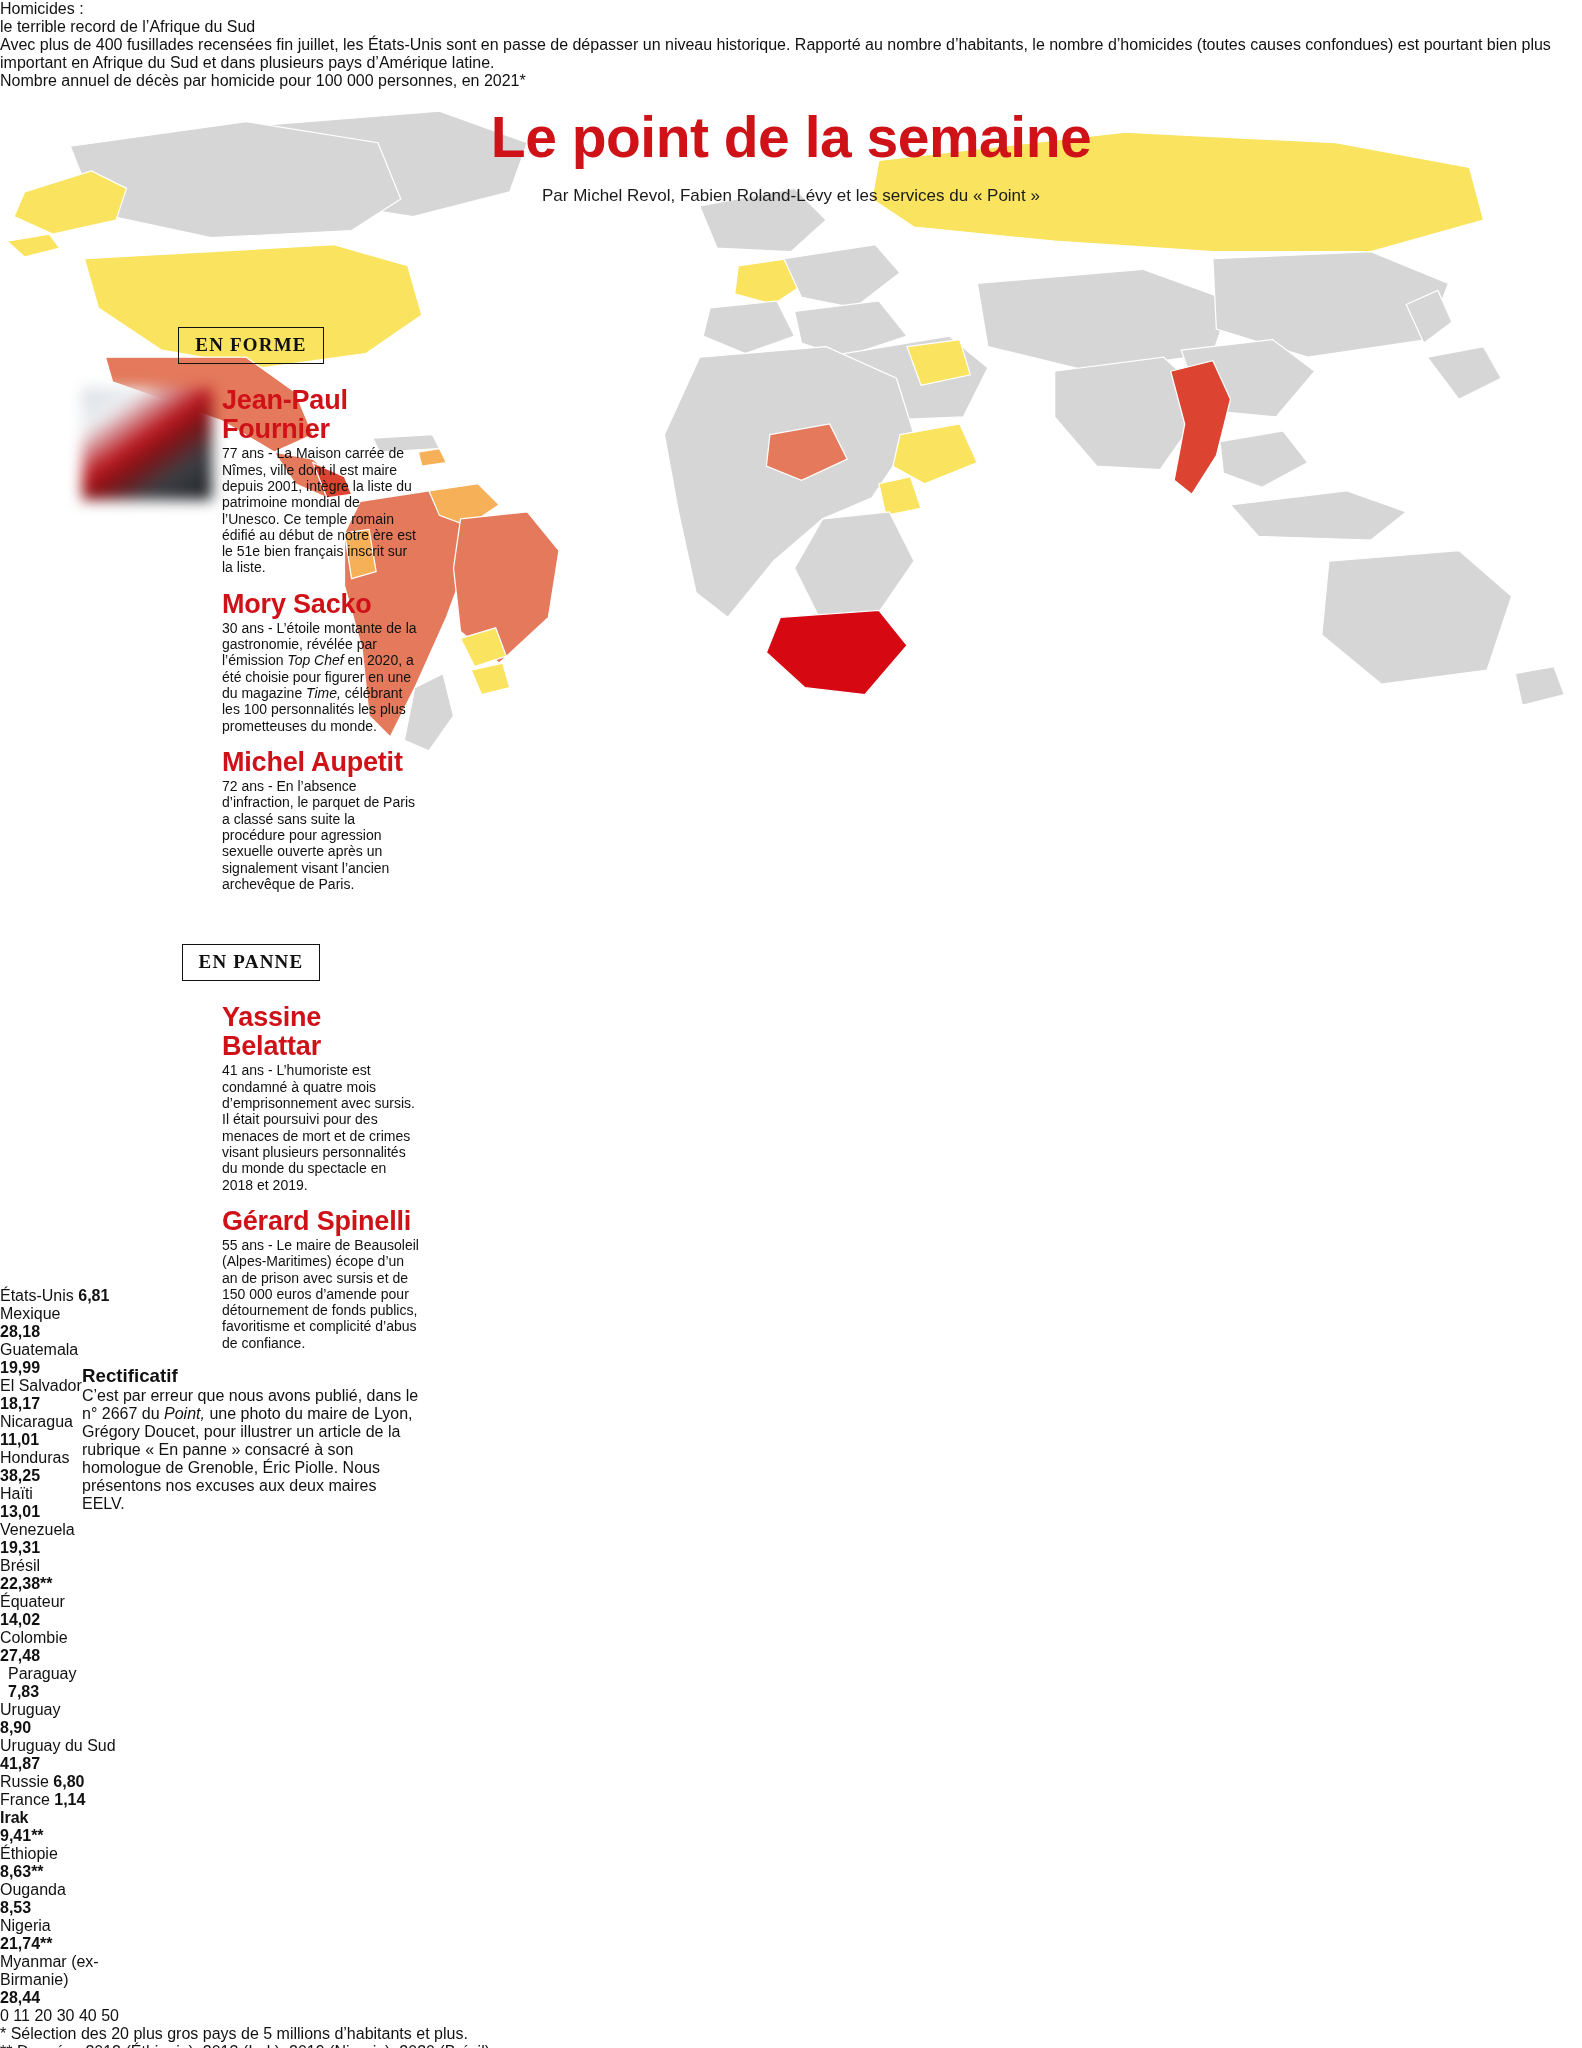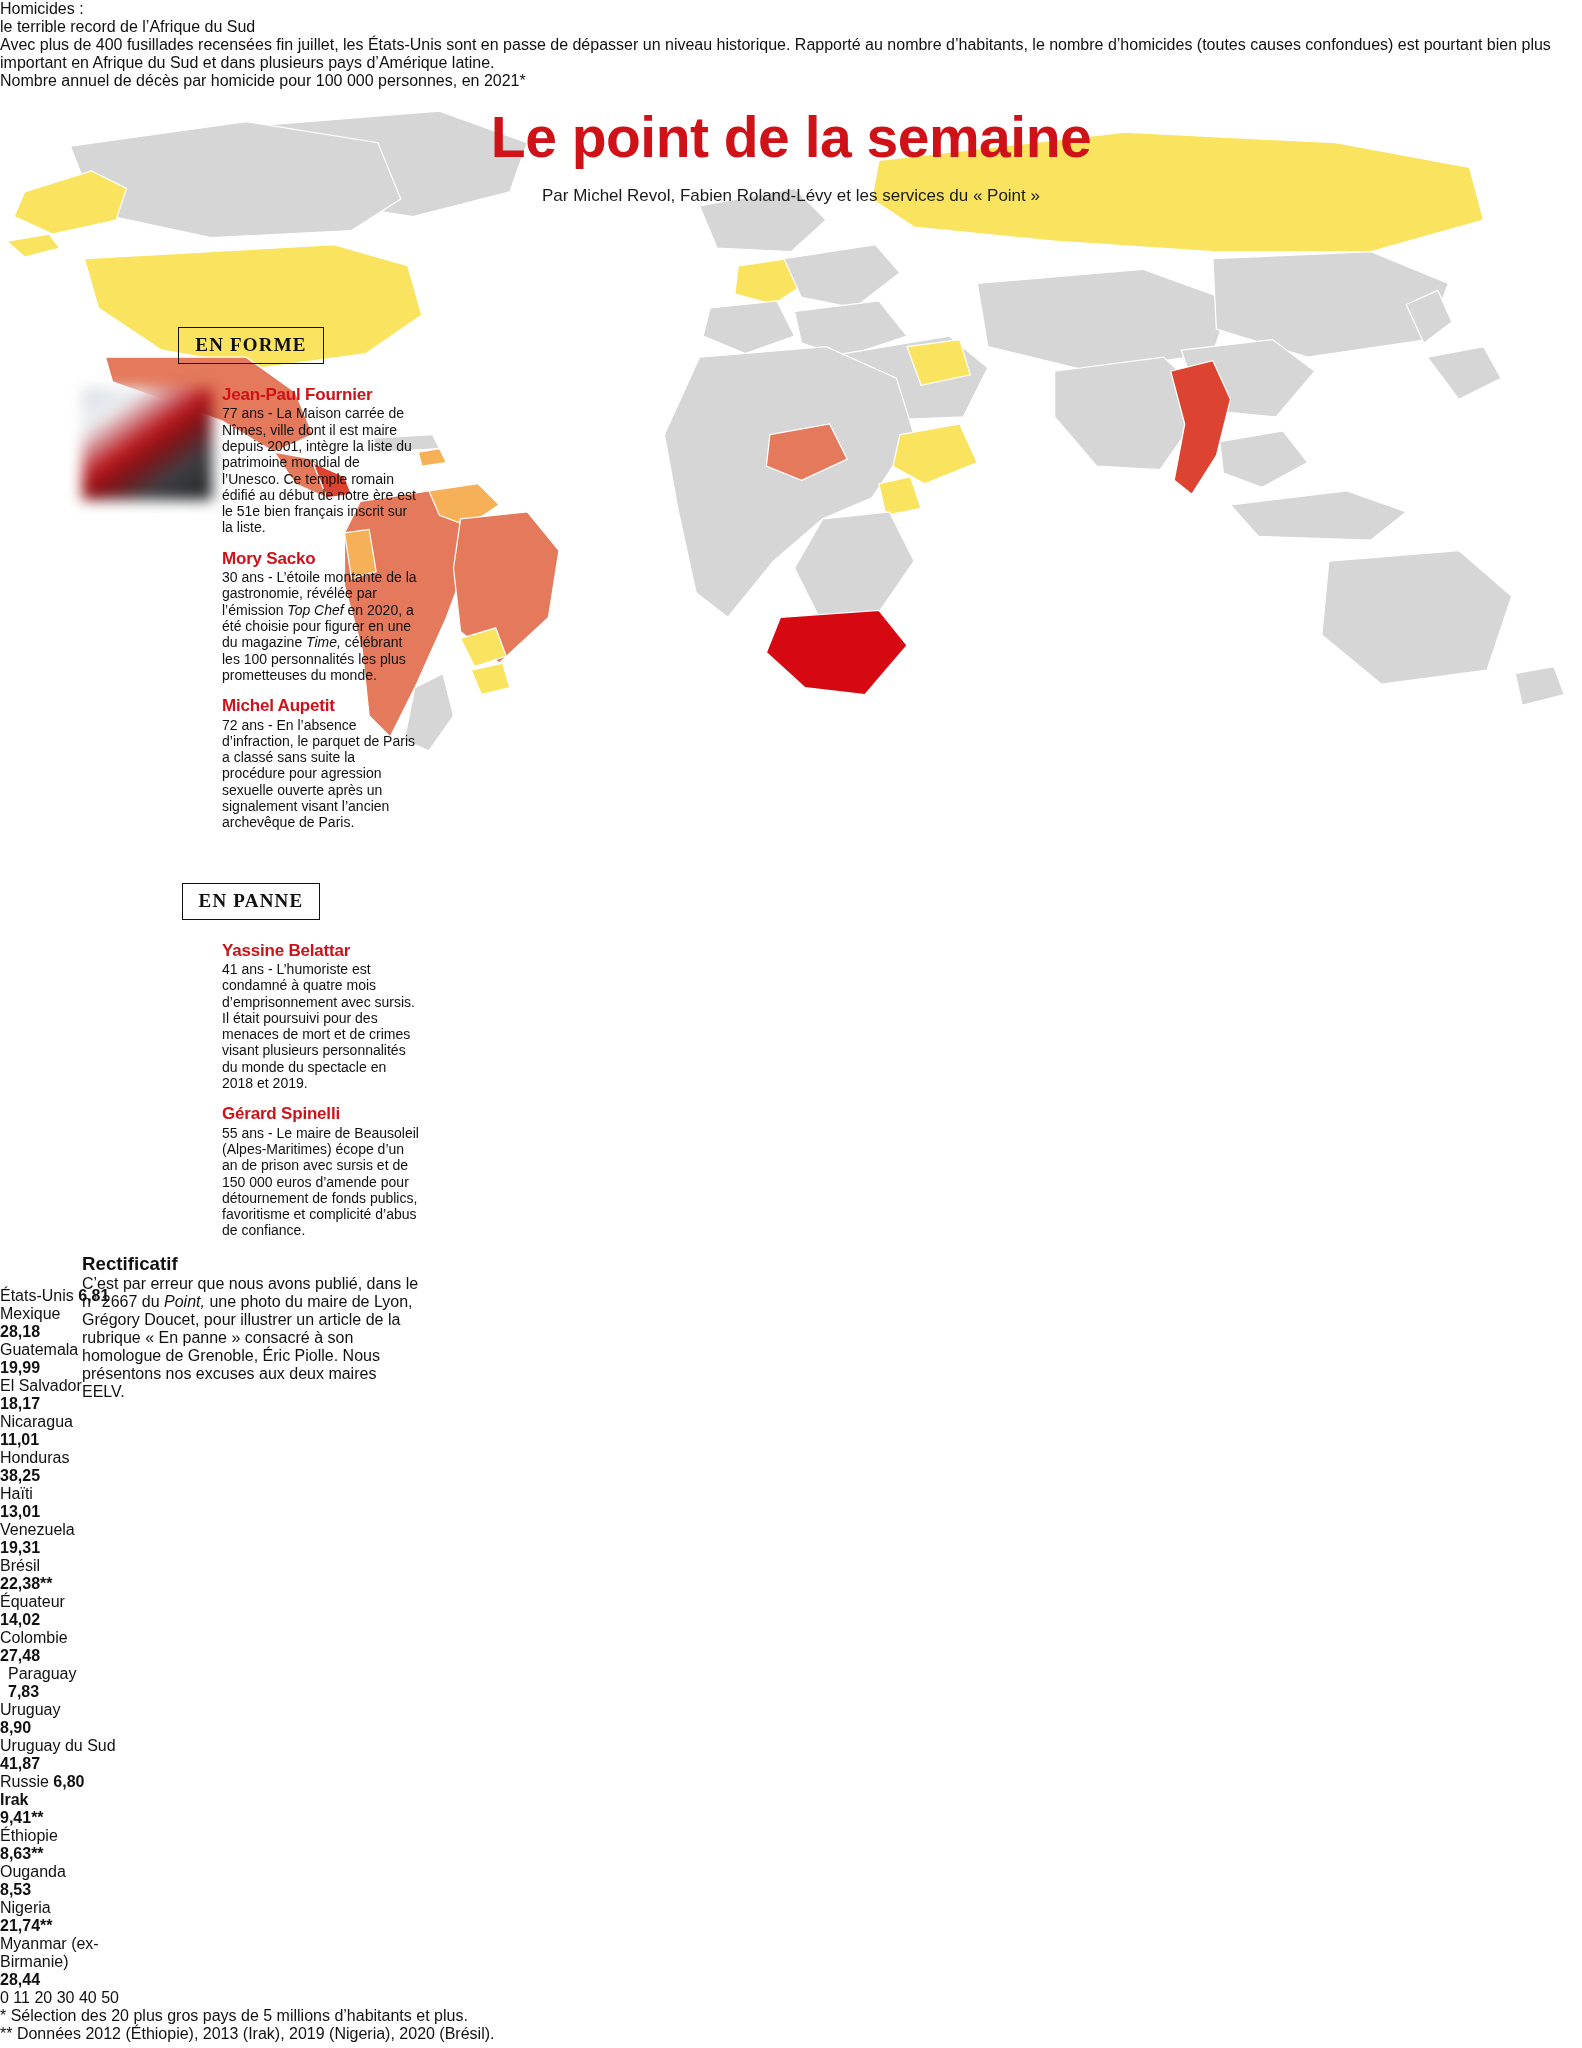--- a/index.html
+++ b/index.html
@@ -32,21 +32,21 @@
     font-family: "Liberation Serif", serif; font-weight: bold;
     font-size: 19px; letter-spacing: 1.2px; color: #111;
   }
   .entry { position: relative; margin-bottom: 14px; min-height: 112px; }
   .entry .thumb {
     position: absolute; left: 0; top: 2px; width: 130px; height: 112px;
     filter: blur(7px); overflow: hidden;
   }
   .entry .txt { margin-left: 140px; }
   .entry h3 {
-    color: #cf1118; font-size: 17px; font-weight: bold; line-height: 1.08;
+    color: #cf1118; font-size: 27px; font-weight: bold; line-height: 1.08;
     margin-bottom: 1px; letter-spacing: -0.2px;
   }
   .entry p {
     font-size: 14px; line-height: 1.165; color: #111;
     font-family: "Liberation Sans", sans-serif;
   }
   .entry p i { font-style: italic; }
 
   .thumb.t1 { background:
      linear-gradient(145deg,#d9dde2 0%,#eceff2 22%,#b9171d 46%,#7e1418 58%,#3c3f44 75%,#202226 100%); }
@@ -378,20 +378,23 @@
       </div>
       <div class="lbl c" style="left:338px; top:352px; width:108px;">
         <div>Uruguay</div><b>8,90</b>
       </div>
       <div class="lbl c" style="left:400px; top:352px; width:162px;">
         <div>Uruguay du Sud</div><b>41,87</b>
       </div>
       <div class="lbl" style="left:634px; top:38px;">
         <span>Russie</span> <b>6,80</b>
       </div>
+      <div class="pill" style="left:546px; top:96px;">
+        <span>France</span> <b>1,14</b>
+      </div>
       <div class="lbl" style="left:586px; top:140px;font-weight:bold;">
         <div>Irak</div><b>9,41**</b>
       </div>
       <div class="lbl" style="left:588px; top:194px;">
         <div>Éthiopie</div><b>8,63**</b>
       </div>
       <div class="lbl" style="left:568px; top:248px;">
         <div>Ouganda</div><b>8,53</b>
       </div>
       <div class="lbl r" style="left:380px; top:248px; width:96px;">

